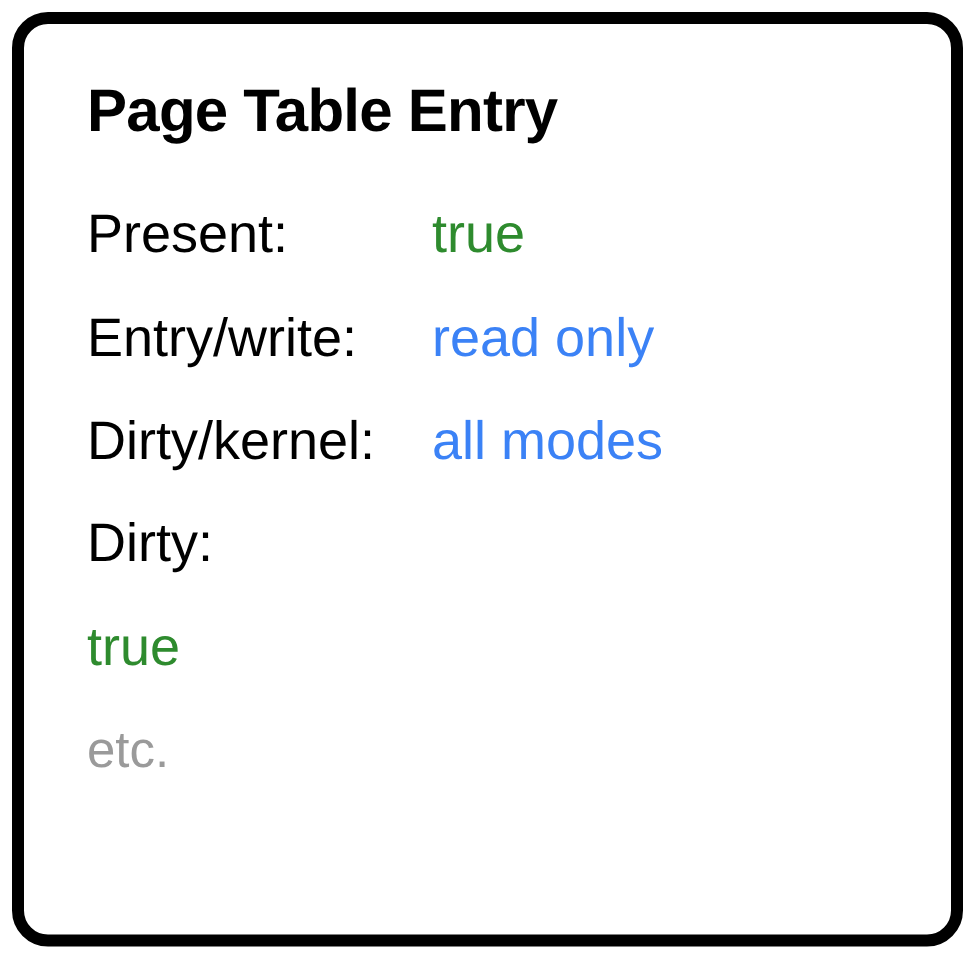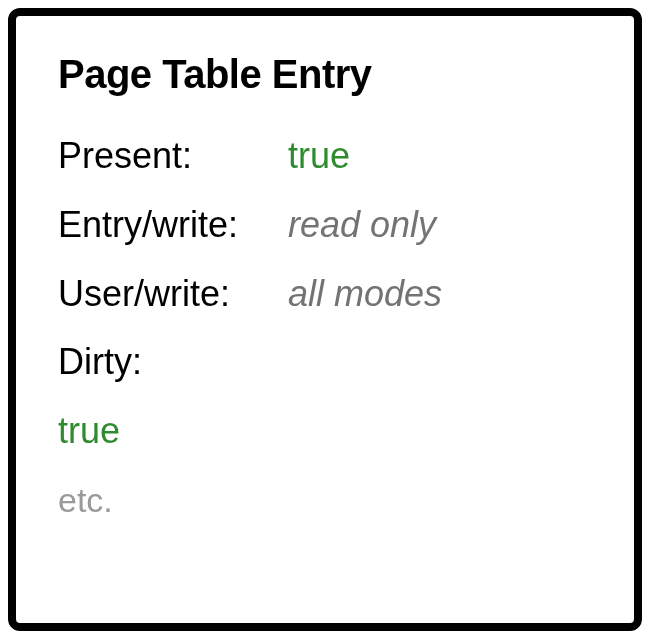--- a/index.html
+++ b/index.html
@@ -9,21 +9,21 @@
     }
     body {
       font-family: -apple-system, BlinkMacSystemFont, "Segoe UI", Helvetica, Arial, sans-serif;
       background: #fff;
       width: 650px;
       height: 639px;
       padding: 8px;
     }
     .container {
       border: 8px solid #000;
-      border-radius: 12px;
+      border-radius: 24px;
       width: 100%;
       height: 100%;
       padding: 36px 42px;
       background: #fff;
     }
     .title {
       font-size: 40px;
       font-weight: 800;
       color: #000;
       margin-bottom: 36px;
@@ -40,22 +40,21 @@
       color: #000;
       font-weight: 400;
     }
     .entry-value {
       font-weight: 400;
     }
     .color-green {
       color: #2e8b2e;
     }
     .color-purple {
-      color: #737373;
-      font-style: italic;
+      color: #3b82f6;
     }
     .color-red {
       color: #d02828;
     }
     .etc {
       font-size: 34px;
       color: #9a9a9a;
       margin-top: 26px;
     }
   </style>
@@ -69,21 +68,21 @@
     <span class="entry-label">Present:</span>
     <span class="entry-value color-green">true</span>
   </div>
 
   <div class="entry-row">
     <span class="entry-label">Entry/write:</span>
     <span class="entry-value color-purple">read only</span>
   </div>
 
   <div class="entry-row">
-    <span class="entry-label">User/write:</span>
+    <span class="entry-label">Dirty/kernel:</span>
     <span class="entry-value color-purple">all modes</span>
   </div>
 
   <div class="entry-row">
     <span class="entry-label">Dirty:</span>
   </div>
 
   <div class="entry-row">
     <span class="entry-value color-green">true</span>
   </div>

